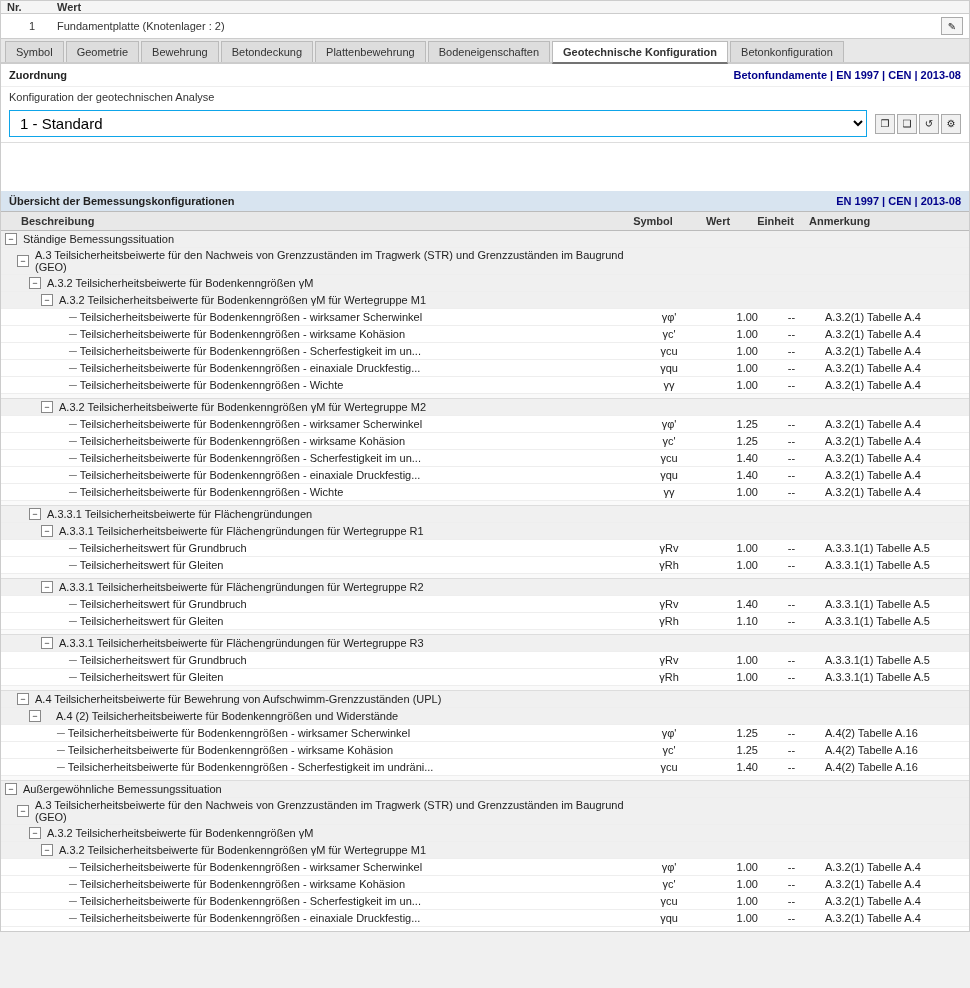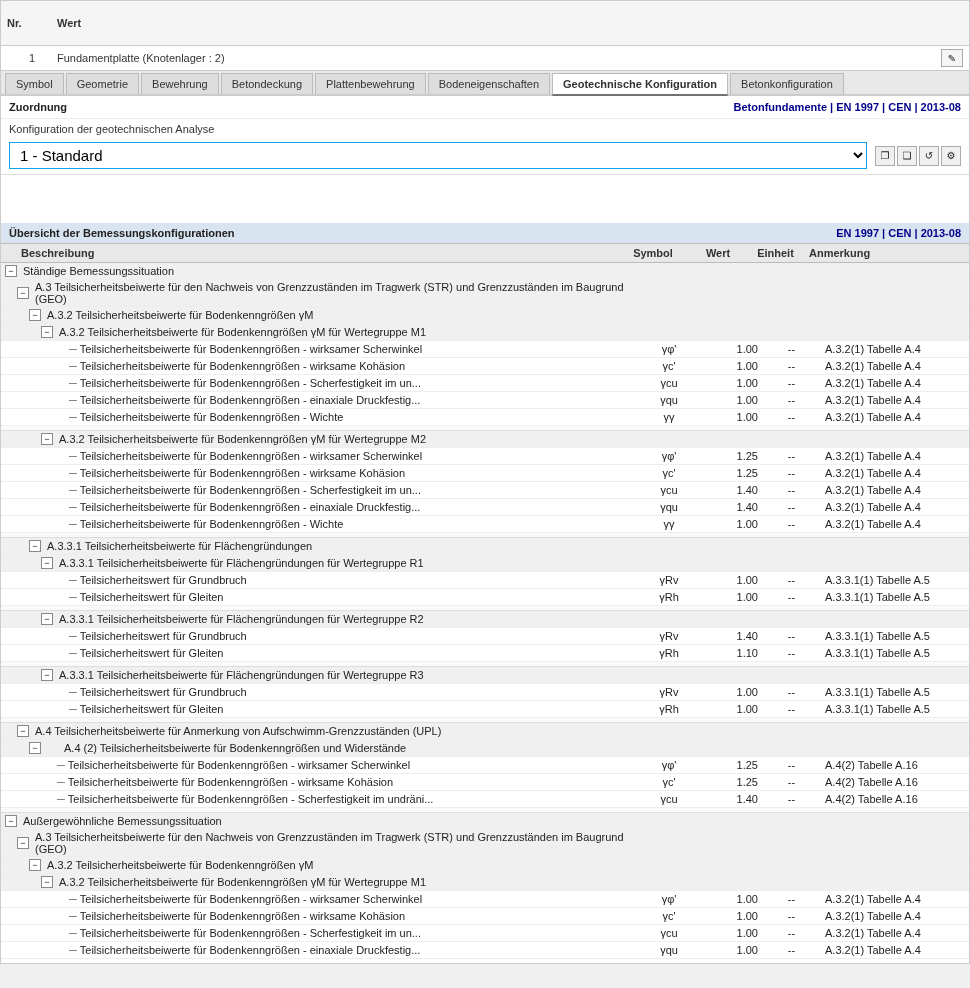--- a/index.html
+++ b/index.html
@@ -1,20 +1,20 @@
 <!DOCTYPE html>
 <html><head>
   <meta charset="utf-8">
   <style>
     * { box-sizing: border-box; margin: 0; padding: 0; }
     body { font-family: Arial, sans-serif; font-size: 11px; background: #f0f0f0; color: #222; width: 970px; }
     .main-container { background: #fff; border: 1px solid #ccc; width: 970px; }
     
     
-    .header-row { display: flex; align-items: center; border-bottom: 1px solid #ccc; padding: 16px 6px; background: #f5f5f5; }
+    .header-row { display: flex; align-items: center; border-bottom: 1px solid #ccc; padding: 0 6px; background: #f5f5f5; }
     .header-nr { width: 50px; font-weight: bold; font-size: 11px; color: #333; }
     .header-name { flex: 1; font-weight: bold; font-size: 11px; color: #333; }
     
     .data-row { display: flex; align-items: center; border-bottom: 1px solid #ccc; padding: 3px 6px; background: #fff; }
     .data-nr { width: 50px; font-size: 11px; color: #333; text-align: center; }
     .data-name { flex: 1; font-size: 11px; color: #333; }
     .edit-icon { width: 22px; height: 18px; display: flex; align-items: center; justify-content: center; border: 1px solid #aaa; background: #f5f5f5; cursor: pointer; font-size: 10px; }
 
     
     .tabs { display: flex; border-bottom: 2px solid #ccc; background: #e8e8e8; padding-top: 2px; padding-left: 4px; }
@@ -426,33 +426,33 @@
         <div class="tree-cell-symbol" data-name="symbol-cell">γRh</div>
         <div class="tree-cell-wert" data-name="wert-cell">1.00</div>
         <div class="tree-cell-einheit" data-name="einheit-cell">--</div>
         <div class="tree-cell-anmerkung" data-name="anmerkung-cell">A.3.3.1(1) Tabelle A.5</div>
       </div>
       <div class="separator-row" data-name="separator-row"></div>
       <div class="tree-row section-header" data-name="section-row">
         <div class="tree-cell-desc" data-name="desc-cell">
           <span style="padding-left: 16px; display: inline-flex; align-items: center;">
             <span class="expand-btn" data-name="expand-button">−</span>
-            <span data-name="row-text" style="margin-left: 3px;">A.4 Teilsicherheitsbeiwerte für Anmerkung von Aufschwimm-Grenzzuständen (UPL)</span>
+            <span data-name="row-text" style="margin-left: 3px;">A.4 Teilsicherheitsbeiwerte für Bewehrung von Aufschwimm-Grenzzuständen (UPL)</span>
           </span>
         </div>
         <div class="tree-cell-symbol" data-name="symbol-cell"></div>
         <div class="tree-cell-wert" data-name="wert-cell"></div>
         <div class="tree-cell-einheit" data-name="einheit-cell"></div>
         <div class="tree-cell-anmerkung" data-name="anmerkung-cell"></div>
       </div>
       <div class="tree-row section-header" data-name="section-row">
         <div class="tree-cell-desc" data-name="desc-cell">
           <span style="padding-left: 28px; display: inline-flex; align-items: center;">
             <span class="expand-btn" data-name="expand-button">−</span>
-            <span data-name="row-text" style="margin-left: 20px;">A.4 (2) Teilsicherheitsbeiwerte für Bodenkenngrößen und Widerstände</span>
+            <span data-name="row-text" style="margin-left: 12px;">A.4 (2) Teilsicherheitsbeiwerte für Bodenkenngrößen und Widerstände</span>
           </span>
         </div>
         <div class="tree-cell-symbol" data-name="symbol-cell"></div>
         <div class="tree-cell-wert" data-name="wert-cell"></div>
         <div class="tree-cell-einheit" data-name="einheit-cell"></div>
         <div class="tree-cell-anmerkung" data-name="anmerkung-cell"></div>
       </div>
       <div class="tree-row" data-name="leaf-row">
         <div class="tree-cell-desc" data-name="desc-cell">
           <span style="padding-left: 40px; display: inline-flex; align-items: center;">

